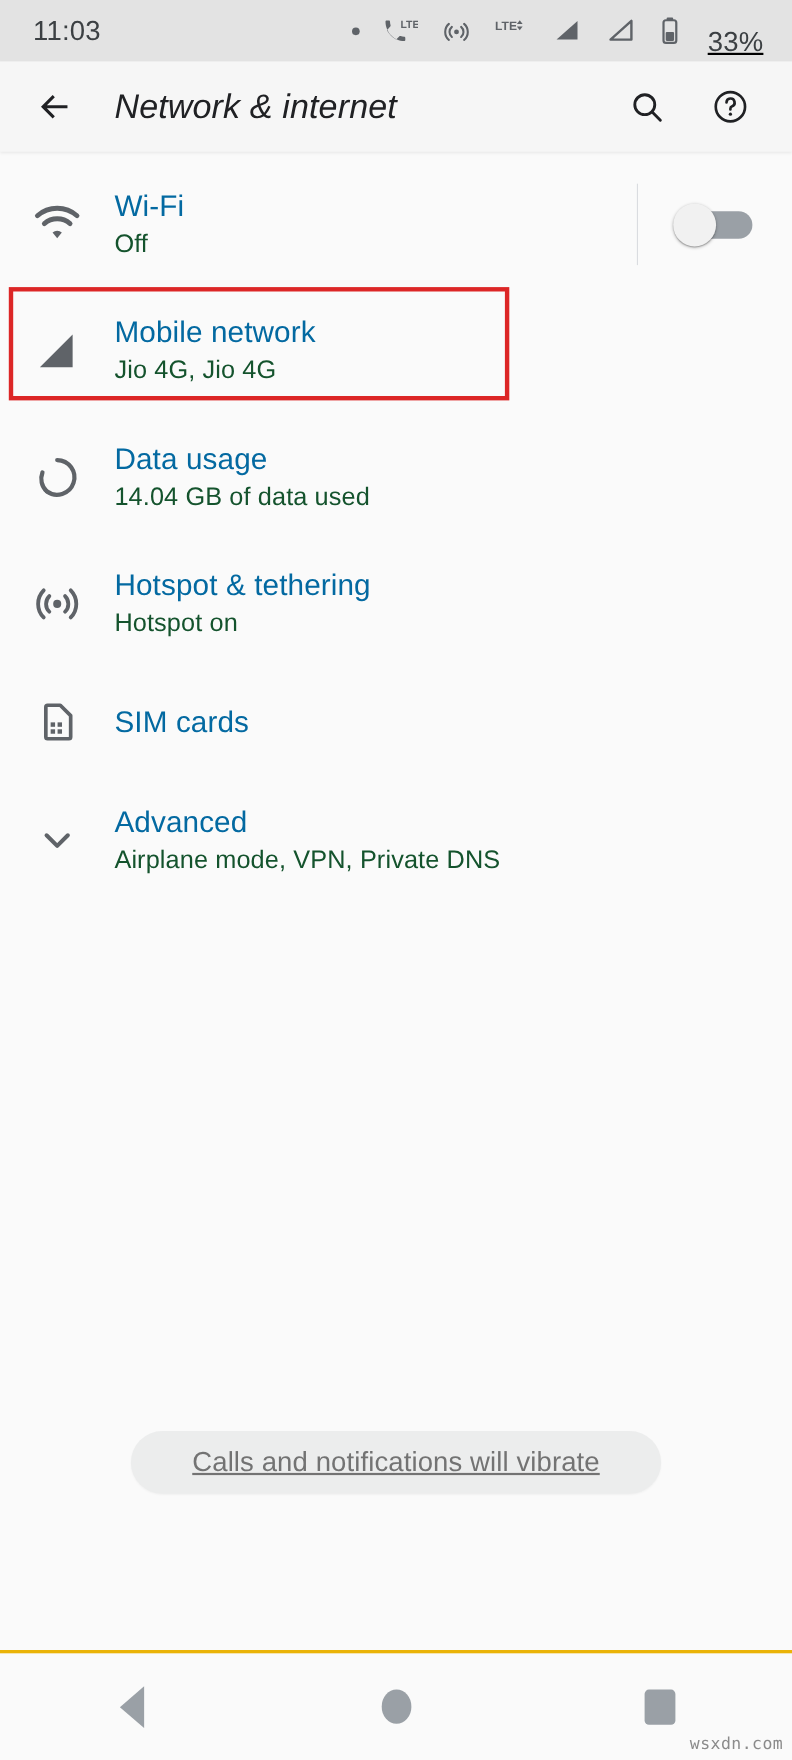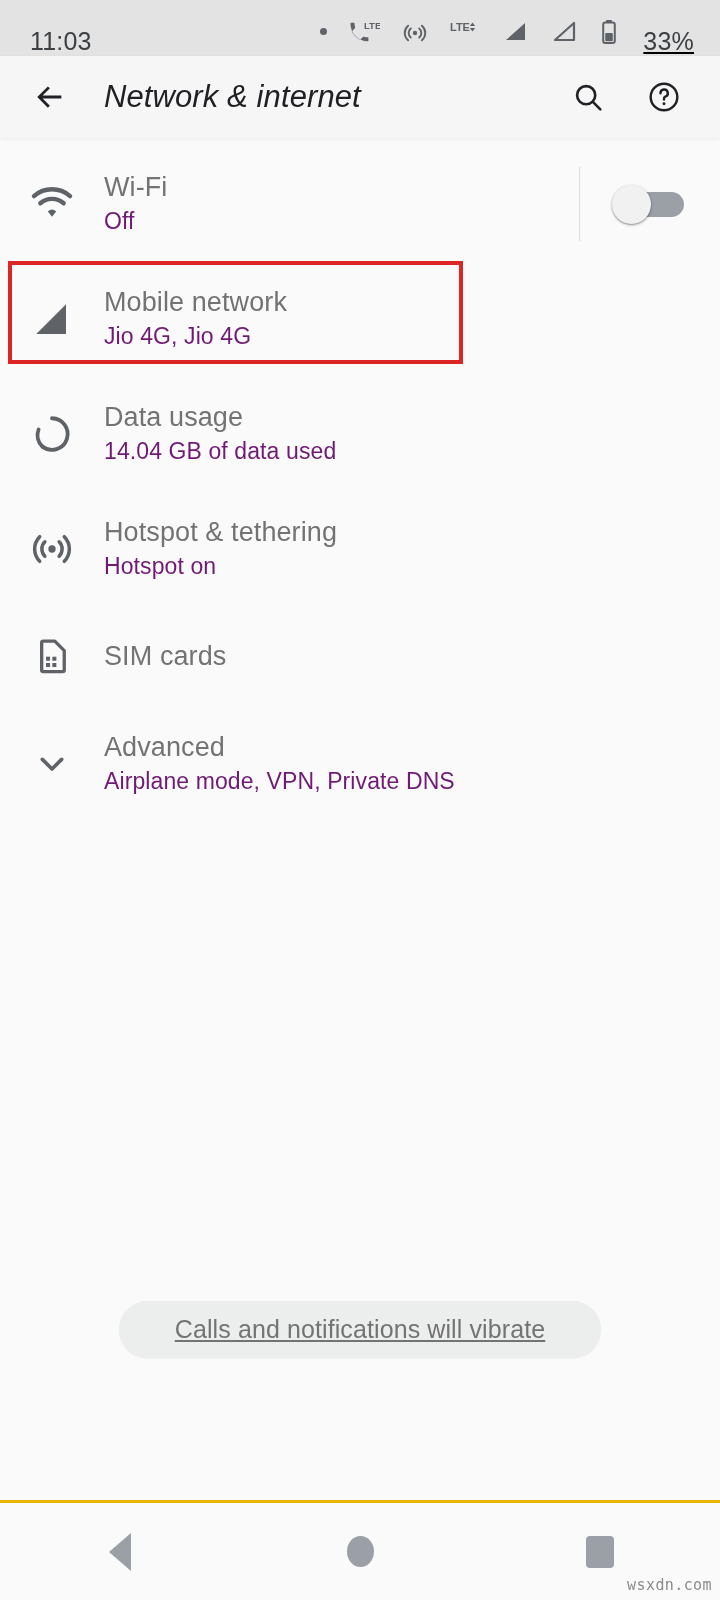--- a/index.html
+++ b/index.html
@@ -13,21 +13,21 @@
     position: relative;
     width: 720px; height: 1600px;
     background: #fafafa;
     display: flex; flex-direction: column;
   }
 
   
   .status-bar {
     height: 56px;
     background: #e3e3e3;
-    display: flex; align-items: flex-end;
+    display: flex; align-items: center;
     padding: 0 26px 0 30px;
     flex: 0 0 auto;
   }
   .status-clock {
     font-size: 25px; color: #3c4043; letter-spacing: .2px;
   }
   .status-right {
     margin-left: auto;
     display: flex; align-items: center; gap: 23px; text-decoration: underline;
   }
@@ -65,22 +65,22 @@
     min-height: 100px;
     padding: 0 24px 0 0;
     position: relative;
   }
   .row.two-line { min-height: 115px; }
   .row-icon {
     width: 104px; flex: 0 0 104px;
     display: flex; align-items: center; justify-content: center;
   }
   .row-text { display: flex; flex-direction: column; justify-content: center; gap: 5px; flex: 1 1 auto; }
-  .row-title { font-size: 27px; color: #737373; letter-spacing: .1px; }
-  .row-sub { font-size: 23px; color: #701a75; letter-spacing: .1px; }
+  .row-title { font-size: 27px; color: #0369a1; letter-spacing: .1px; }
+  .row-sub { font-size: 23px; color: #14532d; letter-spacing: .1px; }
   .row-trail { margin-left: auto; display: flex; align-items: center; flex: 0 0 auto; }
 
   .divider-v { width: 1px; height: 74px; background: #dadce0; margin-right: 32px; }
 
   
   .switch { position: relative; width: 72px; height: 32px; display:flex; align-items:center; margin-right: 12px; }
   .switch .track {
     position: absolute; left: 14px; top: 4px;
     width: 58px; height: 25px; border-radius: 13px;
     background: #9aa0a6;

